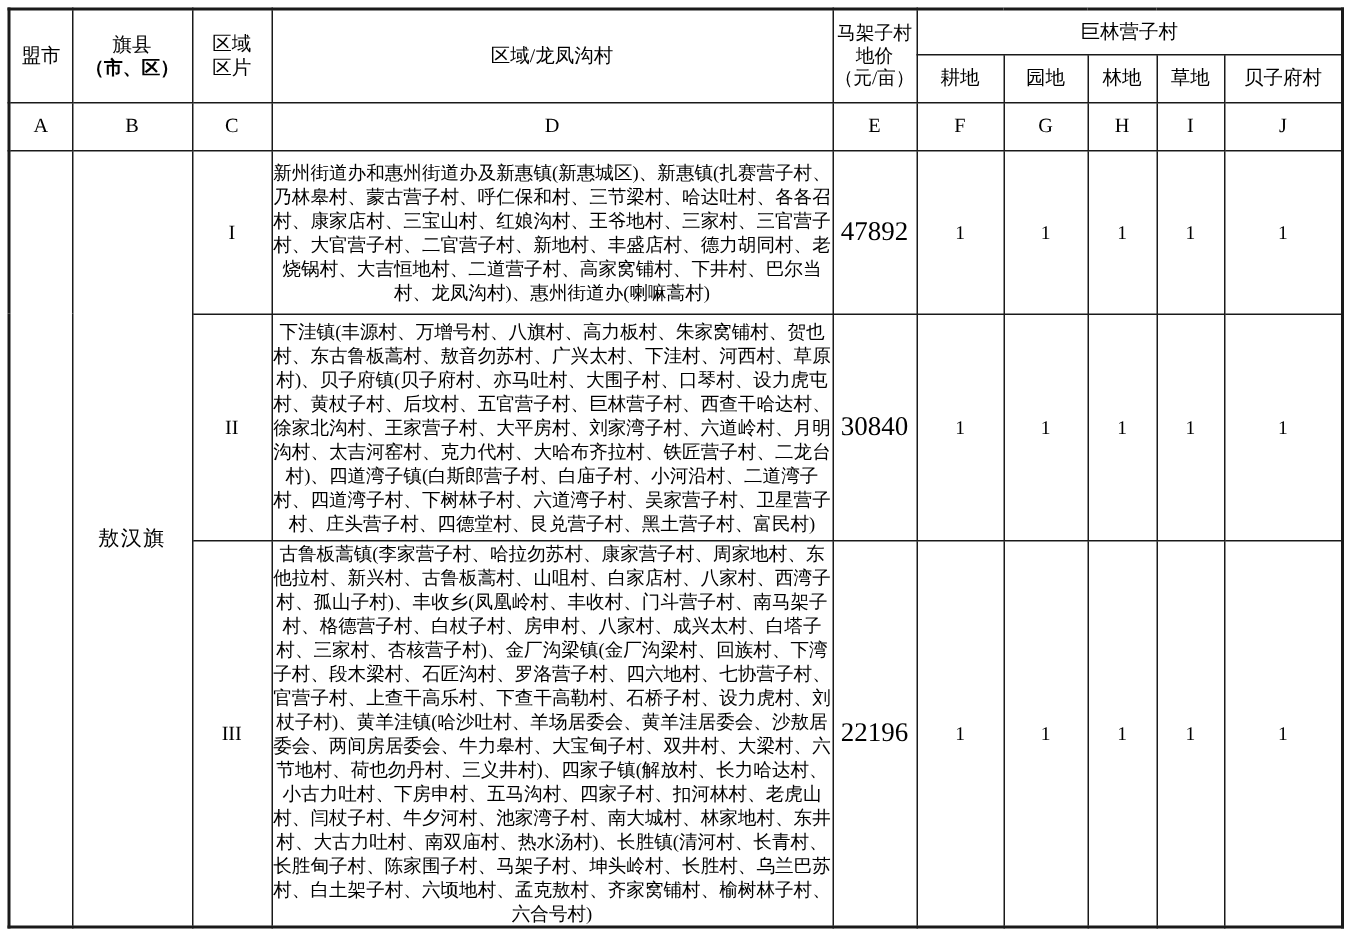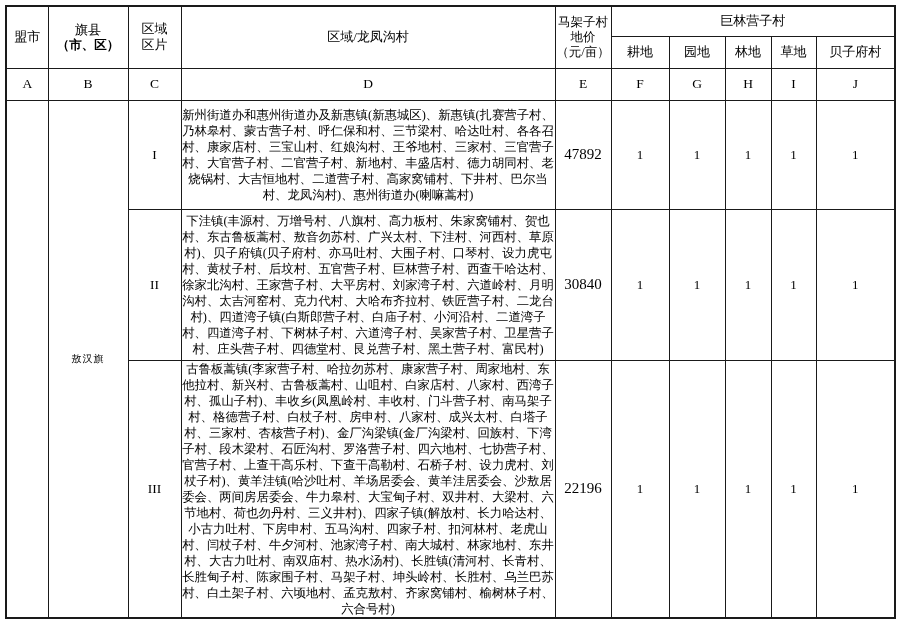--- a/index.html
+++ b/index.html
@@ -41,34 +41,34 @@
   tr.hdr2 { height: 32px; }
   tr.letters { height: 32px; }
   .hdr-cell { font-size: 13px; line-height: 16px; }
   .hdr-cell .line { display: block; }
   .hdr-small { font-size: 12.5px; line-height: 15px; font-weight: bold; }
   tr.letters td { font-size: 13.5px; }
   
   tr.zone-row-1 { height: 109px; }
   tr.zone-row-2 { height: 151px; }
   tr.zone-row-3 { height: 257px; }
-  td.banner-cell { font-size: 10px; letter-spacing: 1px; }
+  td.banner-cell { font-size: 14px; letter-spacing: 1px; }
   td.zone-cell { font-size: 13.5px; }
   td.desc-cell {
     vertical-align: top;
     text-align: justify;
     padding: 3px 2px 2px 3px;
   }
   td.desc-cell .desc-text {
     display: block;
     font-size: 12.4px;
     line-height: 16px;
     word-break: break-all;
   }
-  td.price-cell { font-size: 15px; }
+  td.price-cell { font-size: 18px; }
   td.coeff-cell { font-size: 13px; }
 </style>
 </head>
 <body>
 
 <div class="page">
   <table class="land-table">
     <colgroup>
       <col style="width:42px">
       <col style="width:80px">

